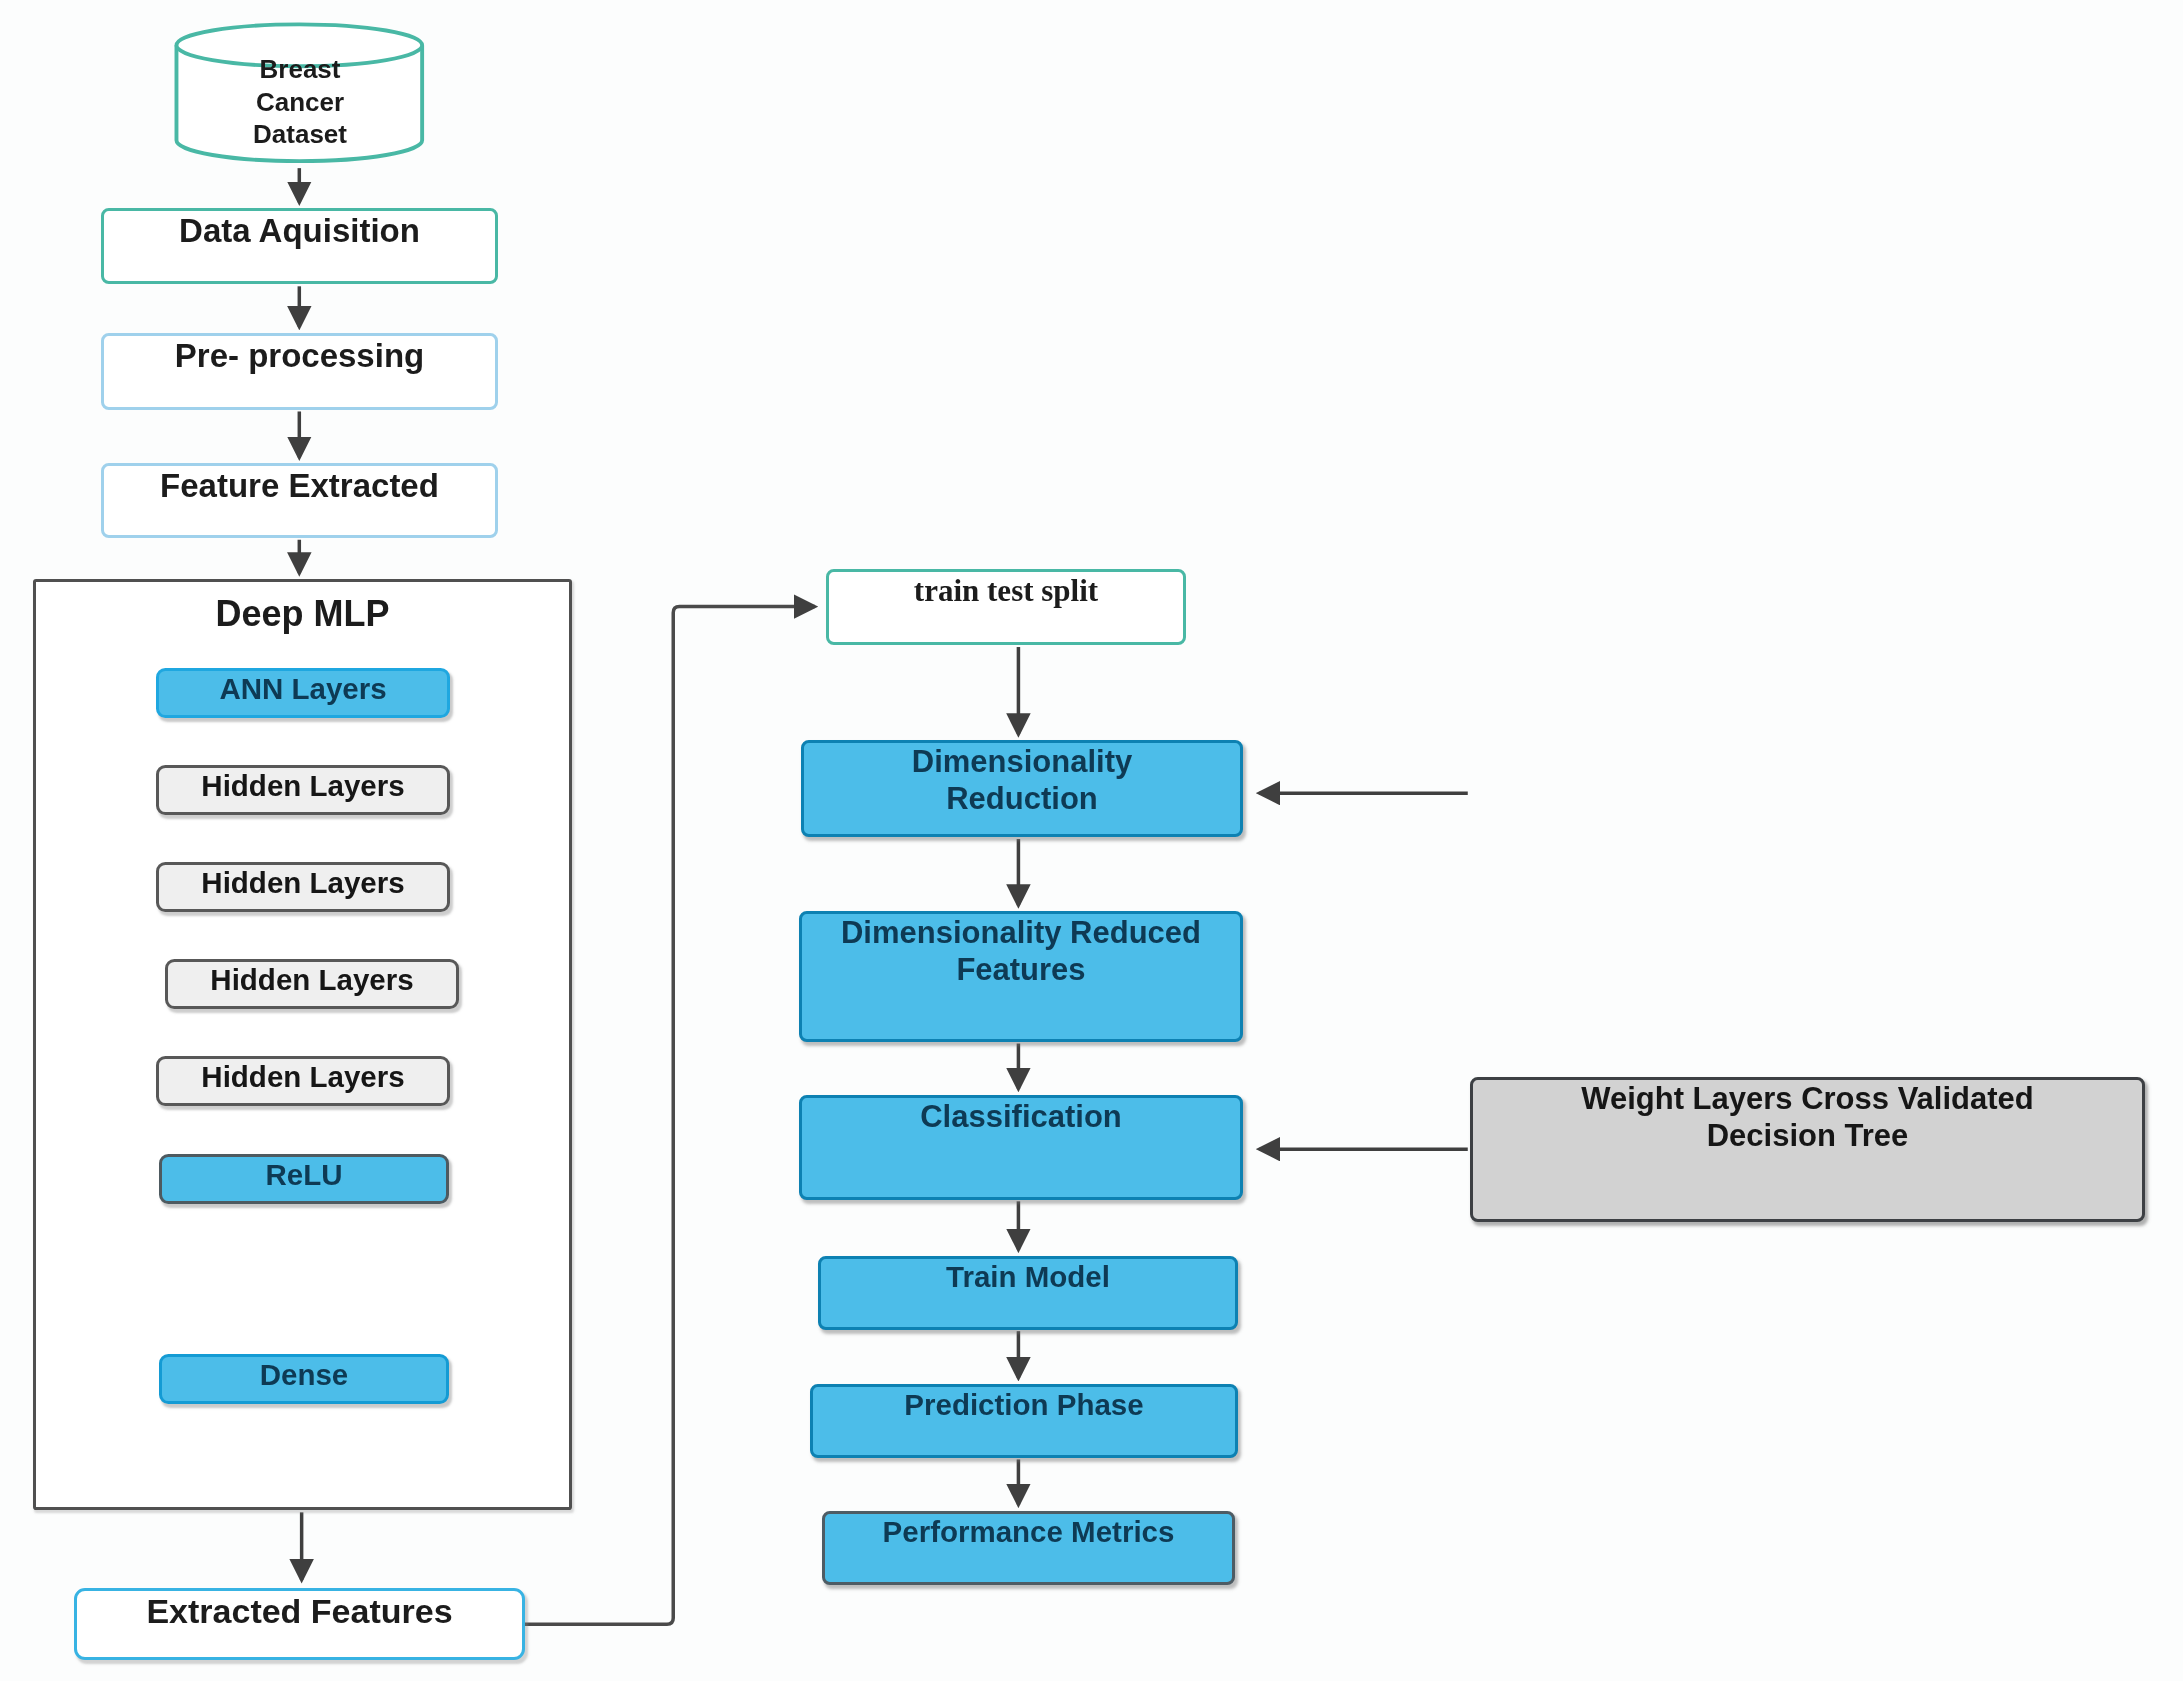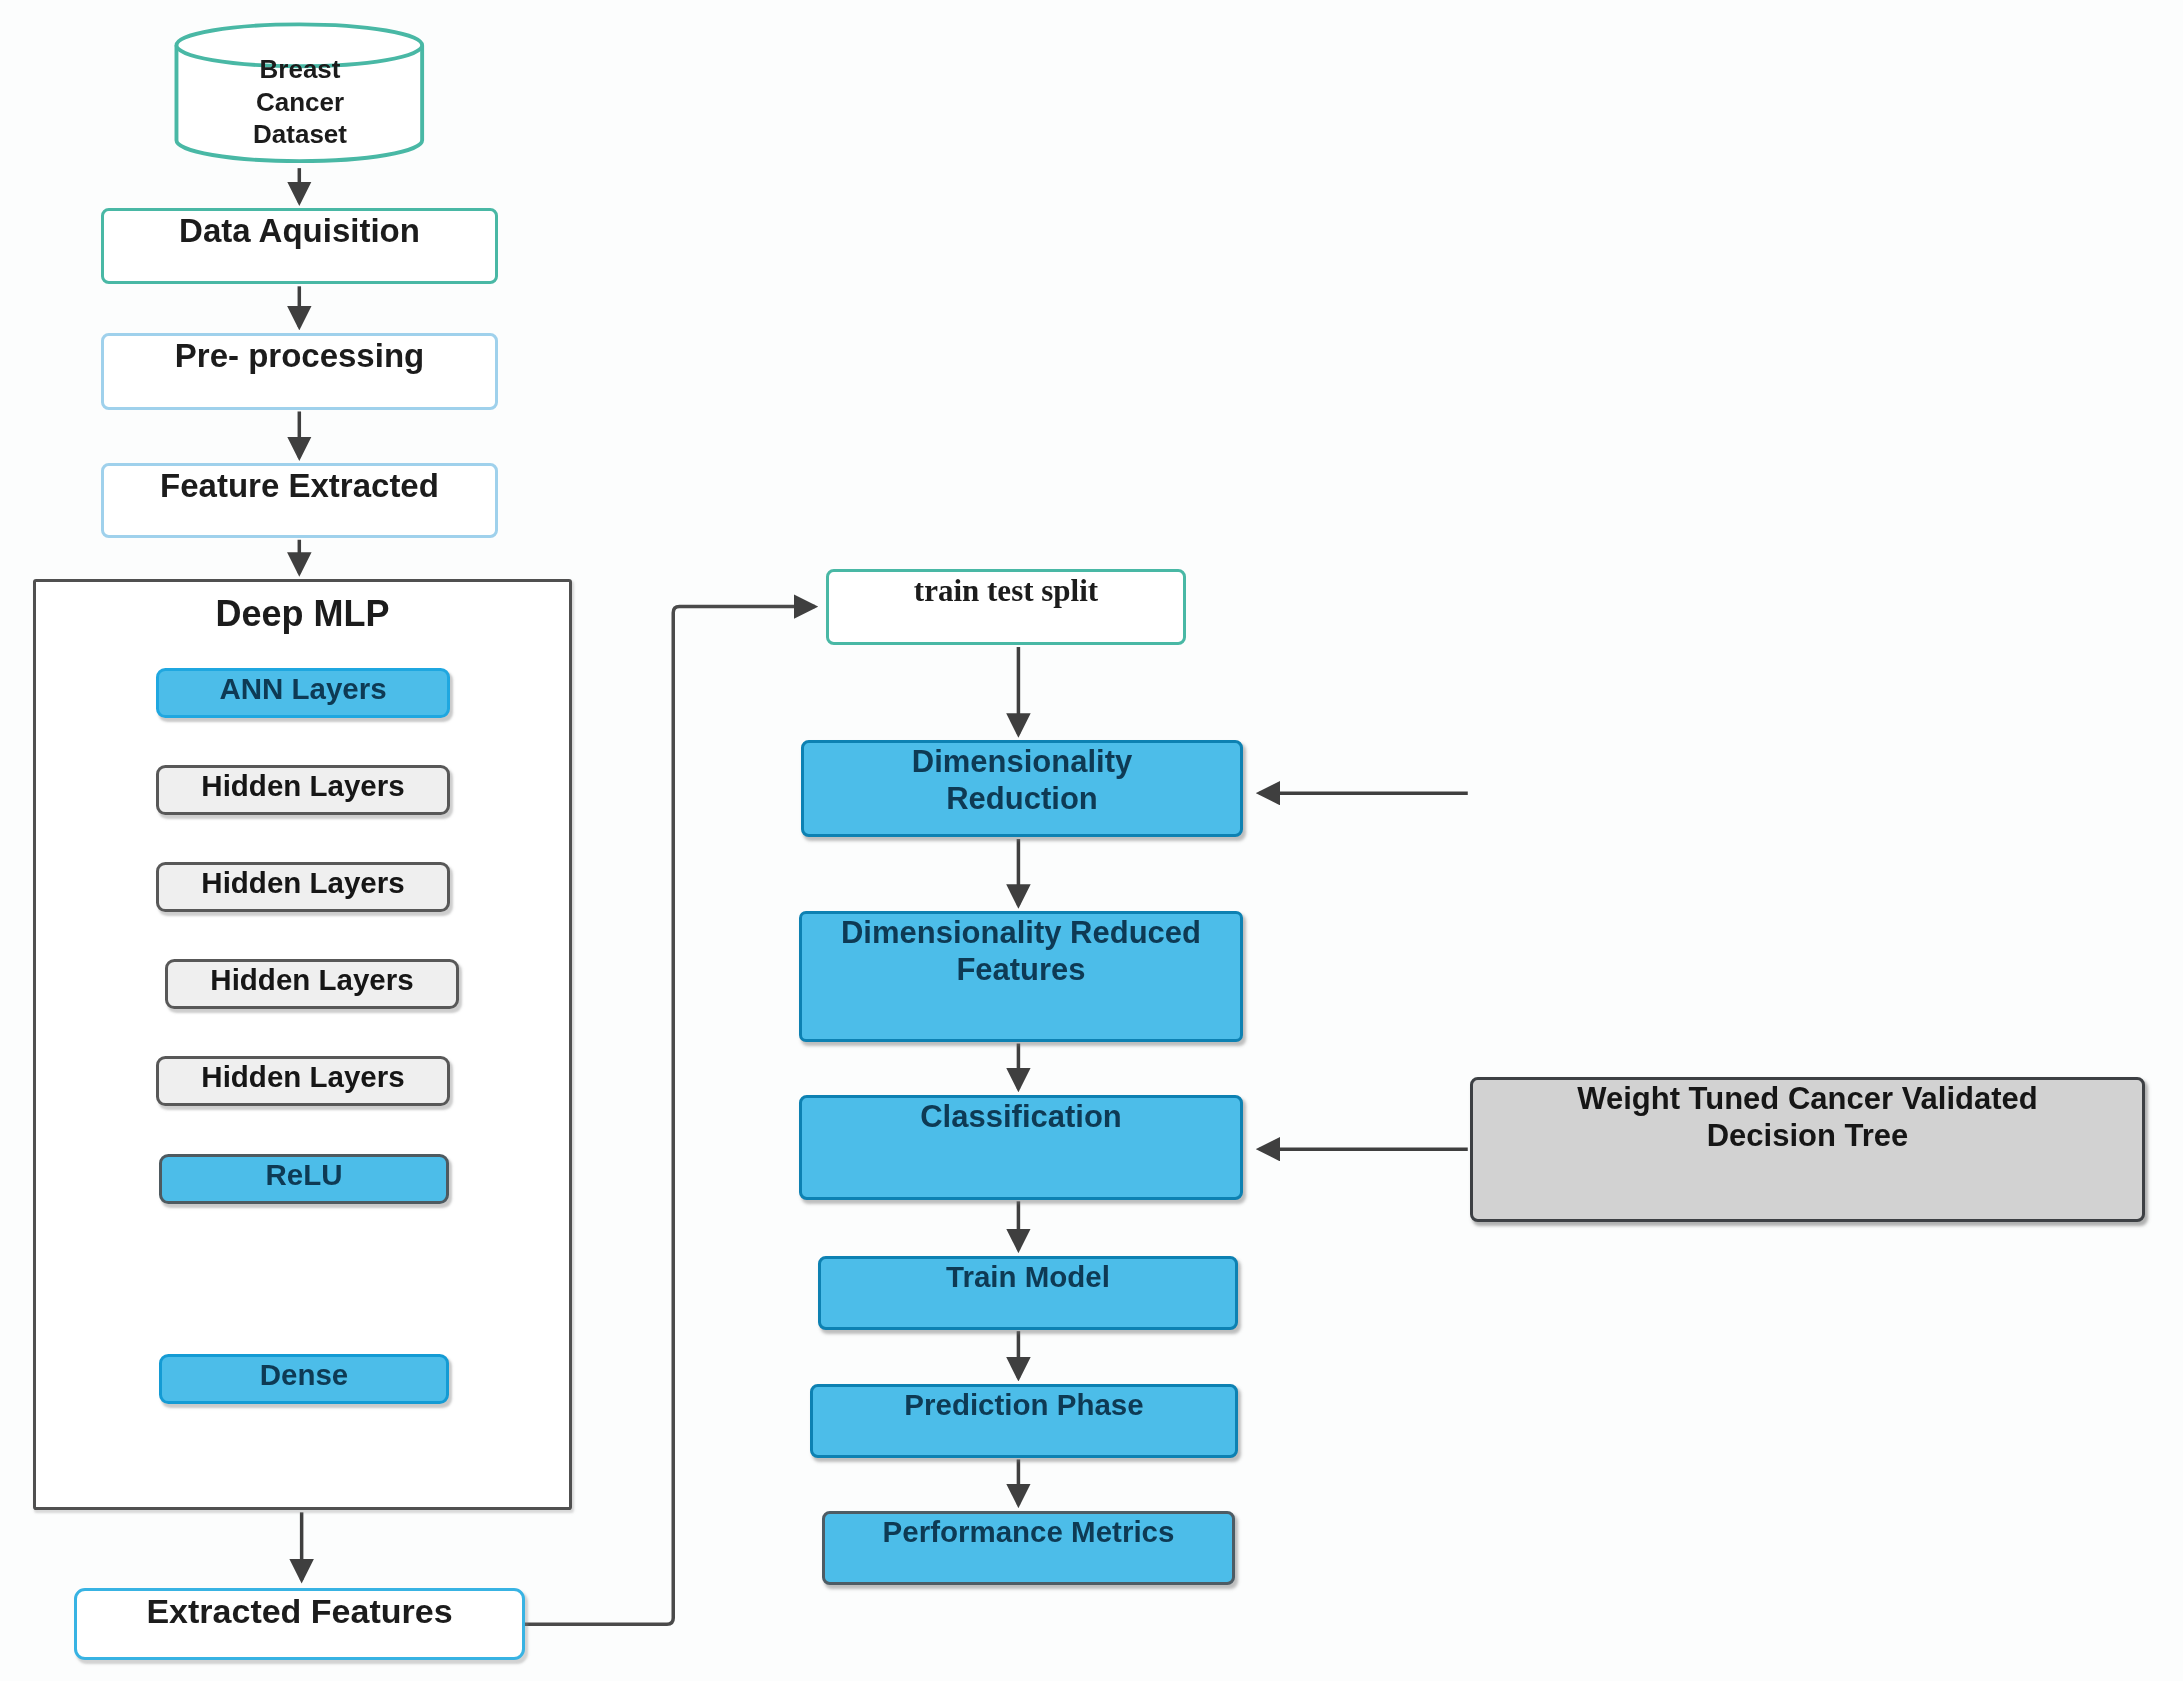--- a/index.html
+++ b/index.html
@@ -155,21 +155,21 @@
   </div>
 
   <div class="node teal" style="left:826px;top:569px;width:360px;height:76px;font-size:31px;font-family:Liberation Serif, serif;">
     <span>train test split</span>
   </div>
 
   <div class="node midblue" style="left:801px;top:740px;width:442px;height:97px;">
     <span class="inner" style="max-width:311px;">Dimensionality Reduction</span>
   </div>
 
-  <div class="node midblue" style="left:799px;top:911px;width:444px;height:131px;border-radius:7px;">
+  <div class="node midblue" style="left:799px;top:911px;width:444px;height:131px;">
     <span class="inner" style="max-width:404px;">Dimensionality Reduced Features</span>
   </div>
 
   <div class="node midblue" style="left:799px;top:1095px;width:444px;height:105px;">
     <span>Classification</span>
   </div>
 
   <div class="node midblue" style="left:818px;top:1256px;width:420px;height:74px;font-size:29.5px;">
     <span>Train Model</span>
   </div>
@@ -177,17 +177,17 @@
   <div class="node midblue" style="left:810px;top:1384px;width:428px;height:74px;font-size:29.5px;">
     <span>Prediction Phase</span>
   </div>
 
   <div class="node midblue metrics" style="left:822px;top:1511px;width:413px;height:74px;font-size:29.5px;">
     <span>Performance Metrics</span>
   </div>
 
 
   <div class="node graynode" style="left:1470px;top:1077px;width:675px;height:145px;">
-    <span class="inner" style="max-width:544px;">Weight Tuned Cancer Validated Decision Tree</span>
+    <span class="inner" style="max-width:544px;">Weight Layers Cross Validated Decision Tree</span>
   </div>
 
 </div>
 
 
 </body></html>

